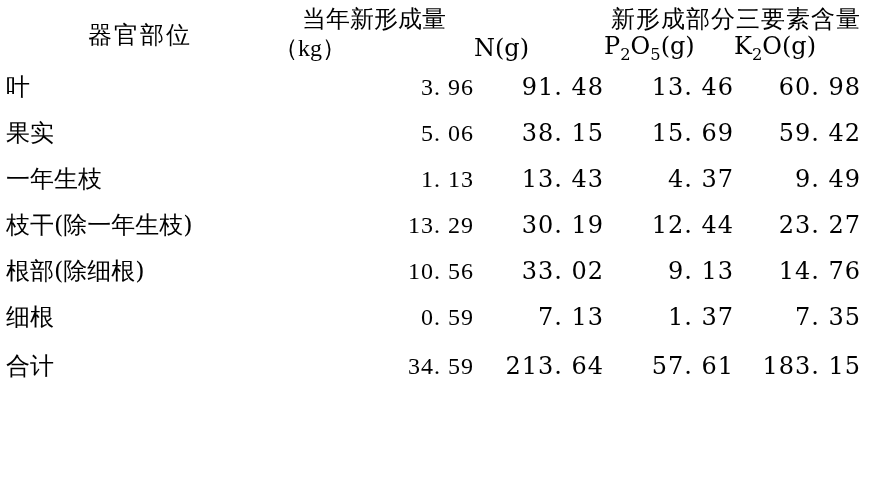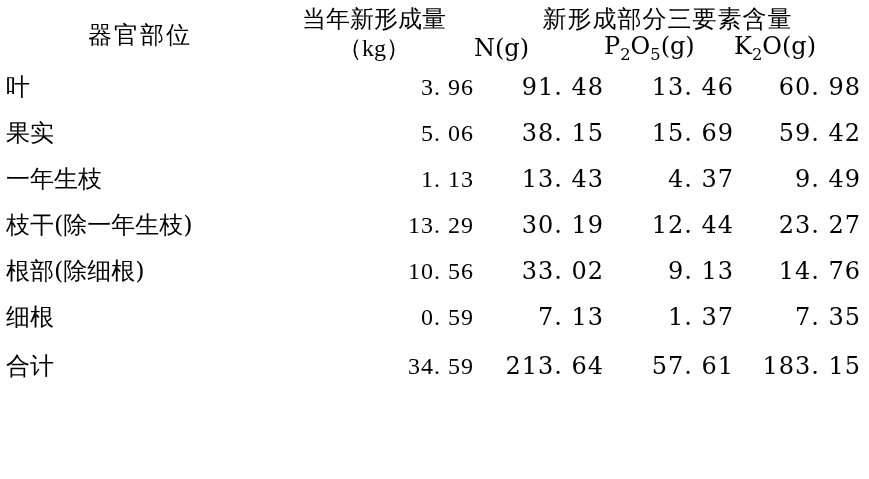--- a/index.html
+++ b/index.html
@@ -74,26 +74,26 @@
     letter-spacing: 1px;
   }
   .sub {
     font-size: 0.68em;
     vertical-align: sub;
   }
   .total-row td {
     height: 52px;
   }
   .unit-cell {
-    text-align: center;
+    text-align: left;
     font-size: 24px;
     padding-bottom: 6px;
   }
   .group-hdr {
-    text-align: center;
+    text-align: right;
     font-size: 25px;
     letter-spacing: 1px;
     padding: 8px 4px 8px 4px;
   }
   .sub-hdr {
     text-align: left;
     font-size: 24px;
     padding: 4px 4px 6px 4px;
   }
 </style>

